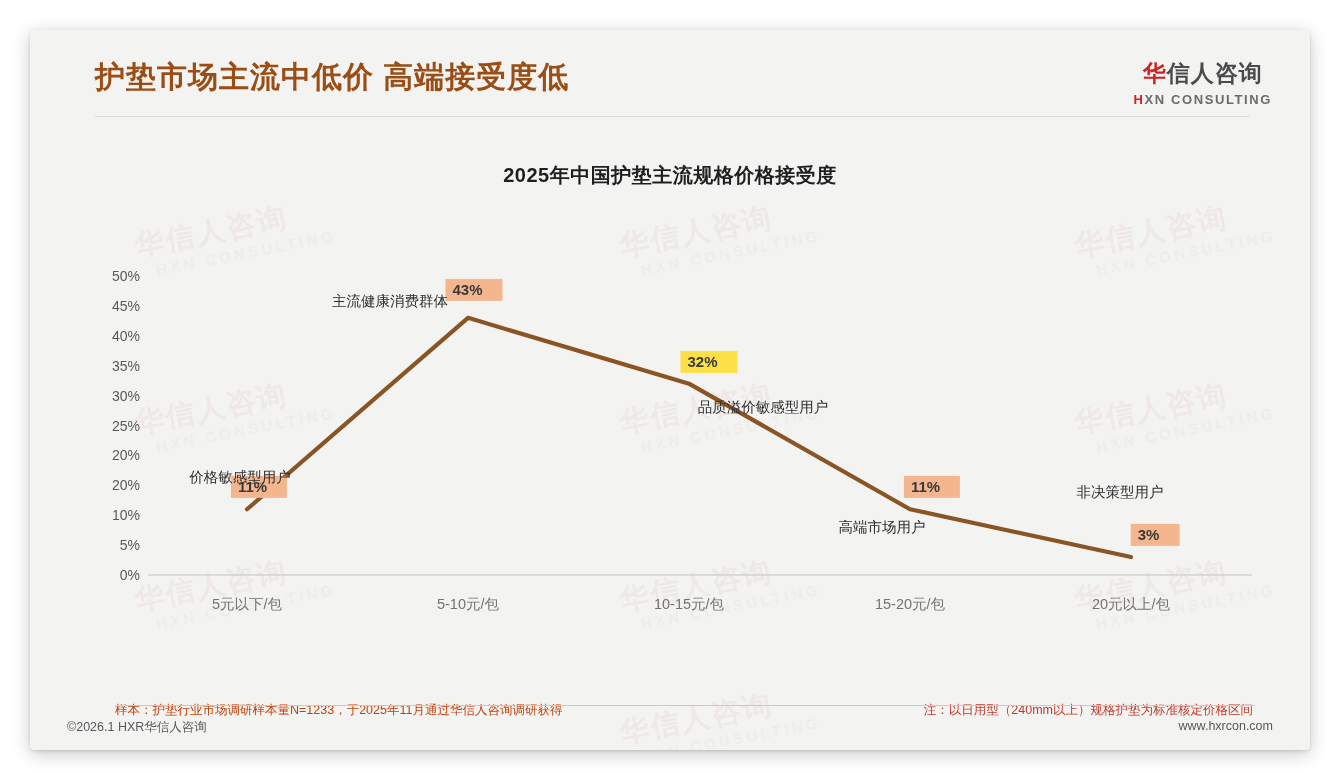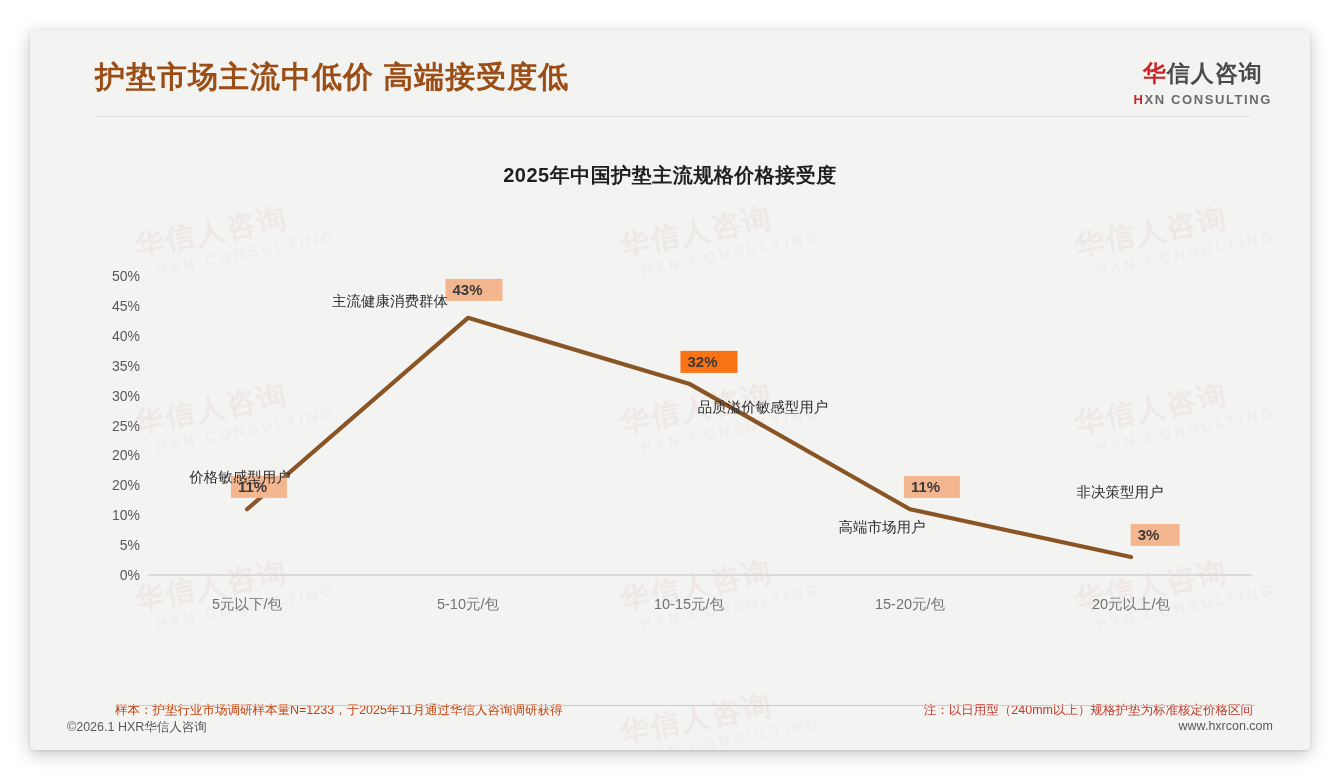--- a/index.html
+++ b/index.html
@@ -207,21 +207,21 @@
     <div id="xtick-host">
         <div class="xtick" style="left: 217px; top: 565px;">5元以下/包</div>
         <div class="xtick" style="left: 438px; top: 565px; text-align: right;">5-10元/包</div>
         <div class="xtick" style="left: 659px; top: 565px;">10-15元/包</div>
         <div class="xtick" style="left: 880px; top: 565px;">15-20元/包</div>
         <div class="xtick" style="left: 1101px; top: 565px;">20元以上/包</div>
       </div>
     <div id="dlabel-host">
         <div class="dlabel" style="left: 229px; top: 457.22px; background: rgb(244, 182, 142);">11%</div>
         <div class="dlabel" style="left: 444px; top: 259.86px; background: rgb(244, 182, 142);">43%</div>
-        <div class="dlabel" style="left: 679px; top: 331.64px; background: #f97316;">32%</div>
+        <div class="dlabel" style="left: 679px; top: 331.64px; background: #fde047;">32%</div>
         <div class="dlabel" style="left: 902px; top: 457.22px; background: rgb(244, 182, 142);">11%</div>
         <div class="dlabel" style="left: 1125px; top: 505.06px; background: rgb(244, 182, 142);">3%</div>
       </div>
     <div id="anno-host">
         <div class="anno" style="left: 210px; top: 447px;">价格敏感型用户</div>
         <div class="anno" style="left: 360px; top: 271px;">主流健康消费群体</div>
         <div class="anno" style="left: 733px; top: 377px;">品质溢价敏感型用户</div>
         <div class="anno" style="left: 852px; top: 497px;">高端市场用户</div>
         <div class="anno" style="left: 1090px; top: 462px;">非决策型用户</div>
       </div>

